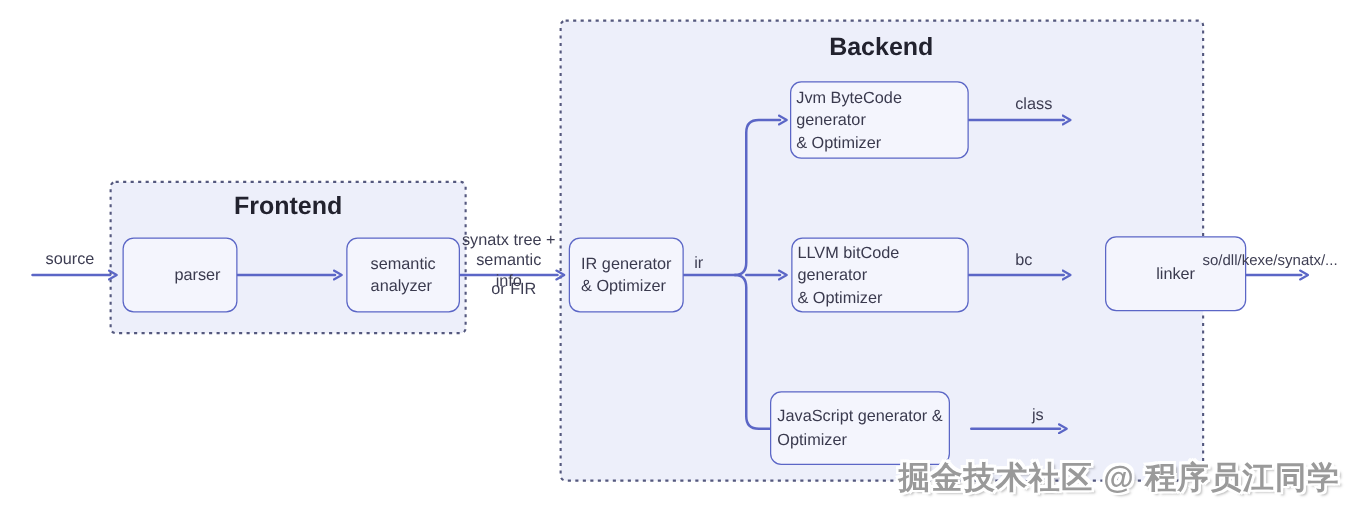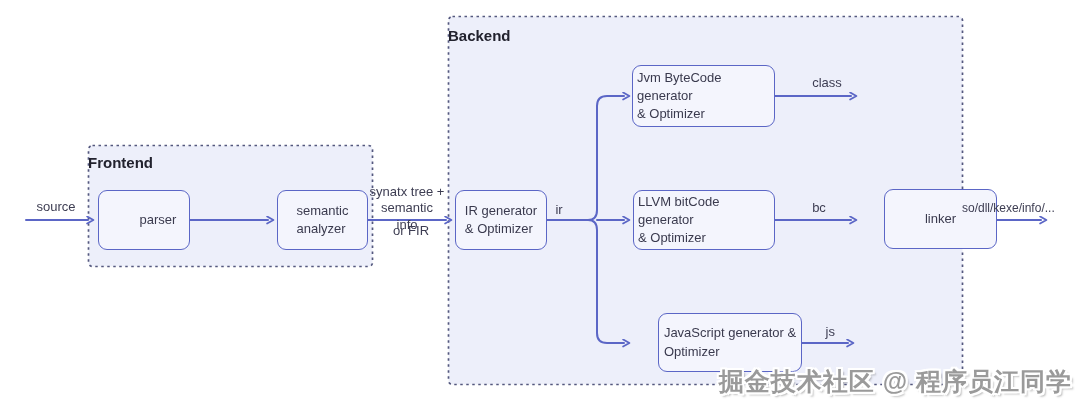--- a/index.html
+++ b/index.html
@@ -29,22 +29,23 @@
     text-align: left;
     font-size: 13px;
     line-height: 1.4;
     color: #3a3a4e;
     white-space: pre-line;
     padding: 2px 4px;
   }
   .container-title {
     position: absolute;
     z-index: 2;
+    text-align: center;
     font-weight: bold;
-    font-size: 15px;
+    font-size: 20px;
     color: #22222e;
   }
   .lbl {
     position: absolute;
     z-index: 4;
     font-size: 13px;
     color: #3d3d52;
     text-align: center;
     line-height: 1.25;
     white-space: pre-line;
@@ -107,28 +108,28 @@
   <div class="node" style="left:277px; top:190px; width:91px; height:60px;">semantic
 analyzer</div>
 
   <div class="node" style="left:455px; top:190px; width:92px; height:60px;">IR generator
 &amp; Optimizer</div>
   <div class="node" style="left:632px; top:65px; width:143px; height:62px;">Jvm ByteCode generator
 &amp; Optimizer</div>
   <div class="node" style="left:633px; top:190px; width:142px; height:60px;">LLVM bitCode generator
 &amp; Optimizer</div>
   <div class="node" style="left:884px; top:189px; width:113px; height:60px;">linker</div>
-  <div class="node" style="left:658px; top:313px; width:144px; height:59px;">JavaScript generator &amp;
+  <div class="node" style="left:616px; top:313px; width:144px; height:59px;">JavaScript generator &amp;
 Optimizer</div>
 
   <div class="lbl" style="left:28px; top:199px; width:56px;">source</div>
   <div class="lbl" style="left:369px; top:184px; width:76px;">synatx tree +
 semantic info</div>
   <div class="lbl" style="left:383px; top:223px; width:56px;">or FIR</div>
   <div class="lbl" style="left:547px; top:202px; width:24px;">ir</div>
   <div class="lbl" style="left:799px; top:75px; width:56px;">class</div>
   <div class="lbl" style="left:805px; top:200px; width:28px;">bc</div>
-  <div class="lbl lbl-output" style="left:962px; top:201px; width:108px;">so/dll/kexe/info/...</div>
+  <div class="lbl lbl-output" style="left:962px; top:201px; width:108px;">so/dll/kexe/synatx/...</div>
   <div class="lbl" style="left:807px; top:324px; width:28px;text-align:right;">js</div>
 
   <div class="watermark">掘金技术社区 @ 程序员江同学</div>
 
 </div>
 
 </body></html>

